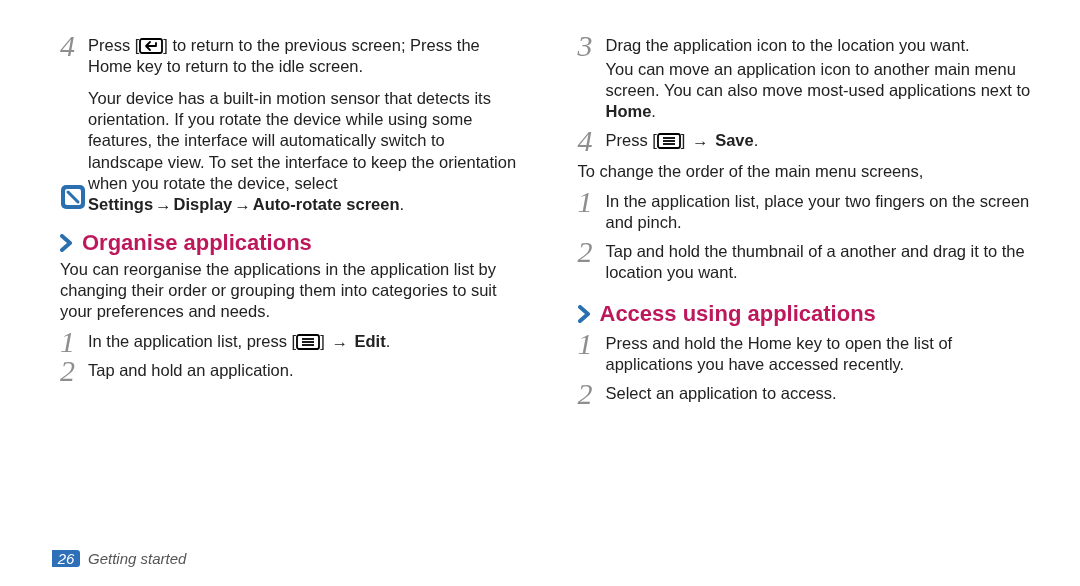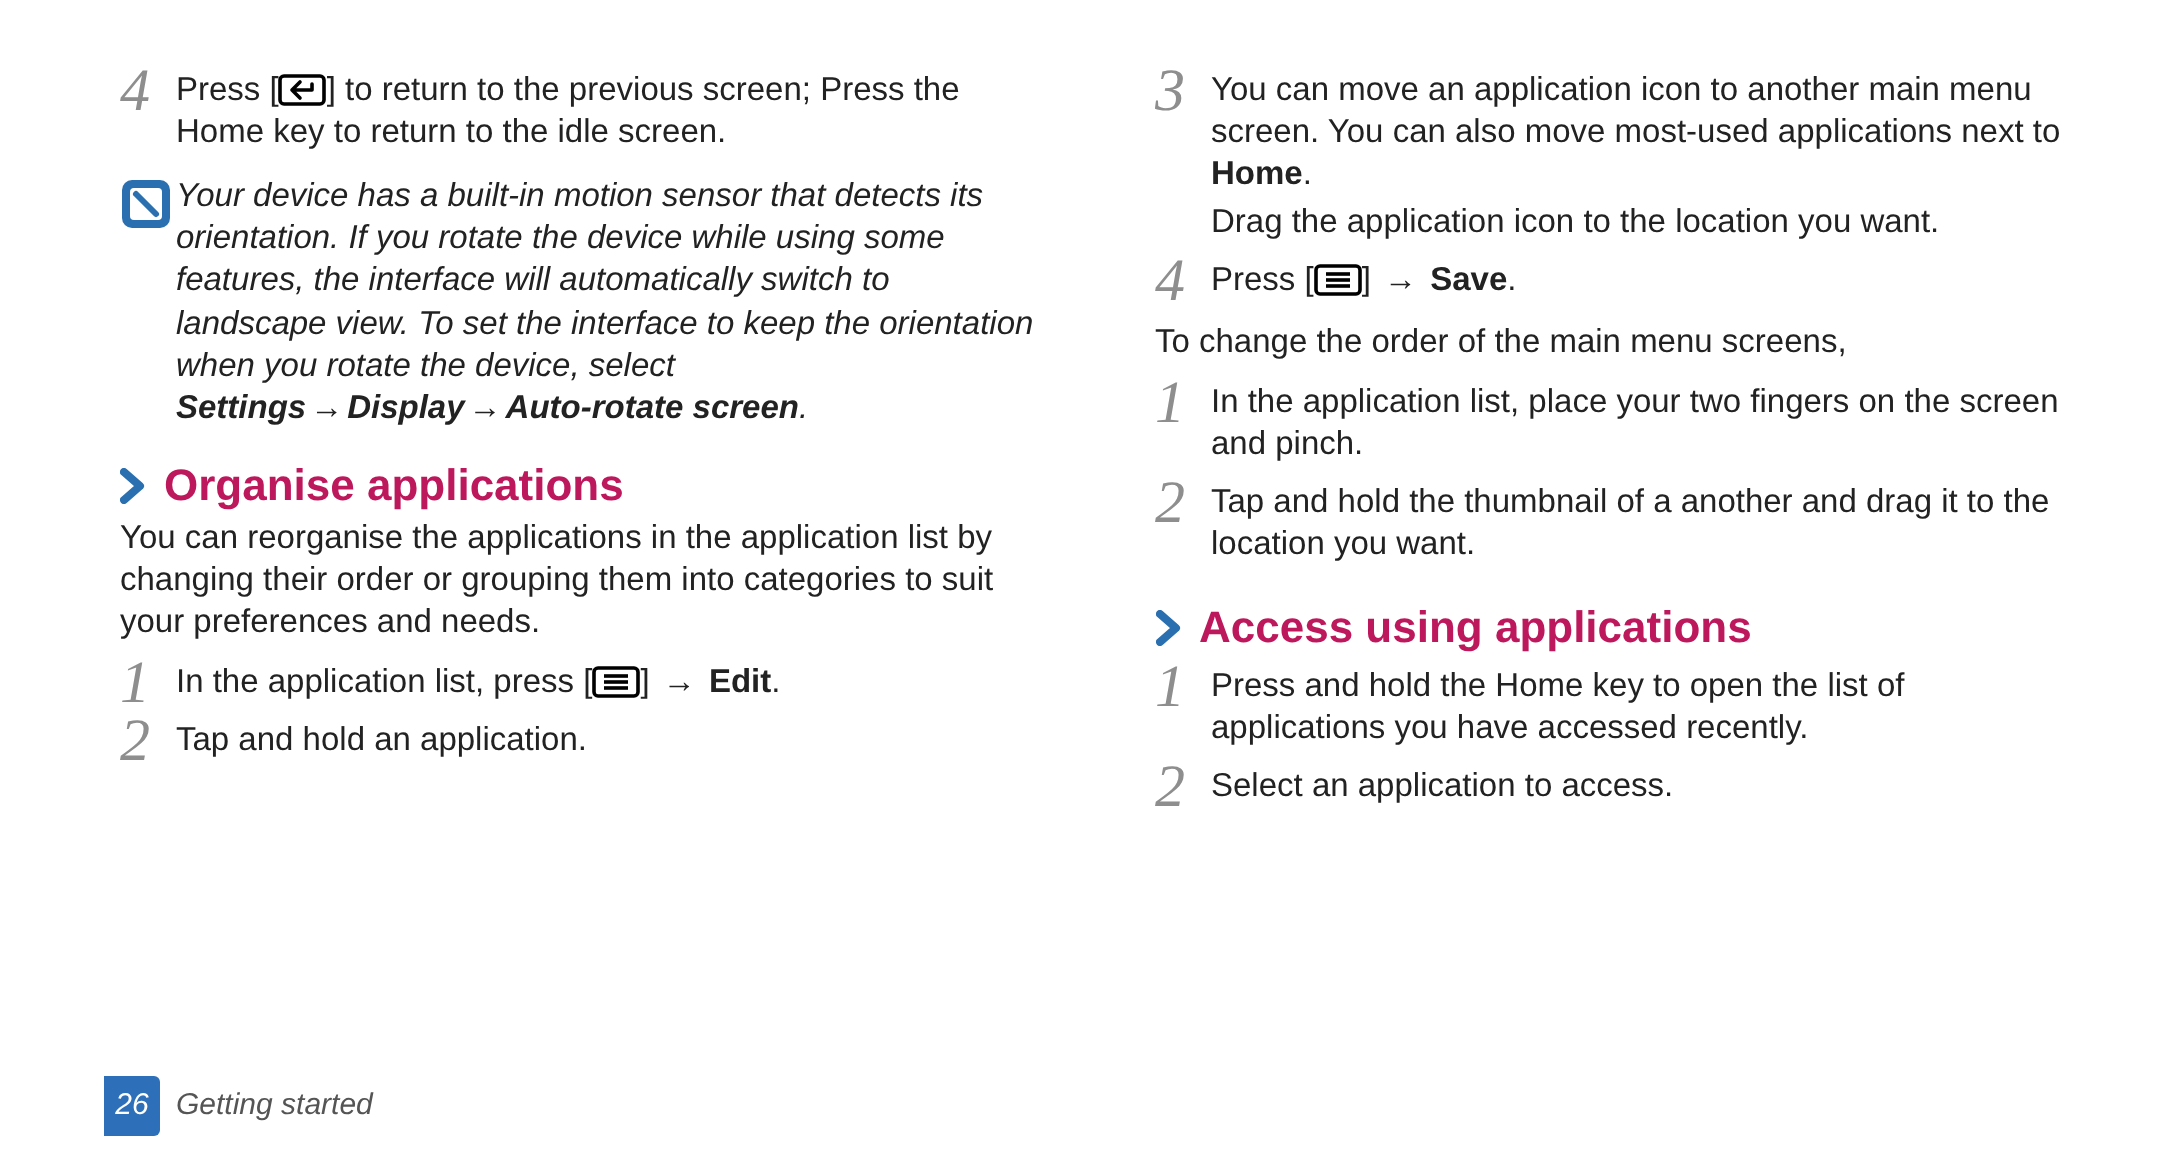--- a/index.html
+++ b/index.html
@@ -49,23 +49,22 @@
   .step-body {
     flex: 1;
     padding-top: 1px;
   }
   .step-body p {
     margin: 0 0 3px 0;
   }
   
   .note {
     display: flex;
-    align-items: flex-start;
+    align-items: flex-end;
     margin: 8px 0 12px 0;
-    font-style: italic;
   }
   .note-icon {
     flex: 0 0 28px;
     width: 28px;
     margin-top: 1px;
   }
   .note-body {
     flex: 1;
   }
   
@@ -99,21 +98,21 @@
     color: #555;
     font-size: 15px;
   }
   .footer .pg {
     display: inline-flex;
     align-items: center;
     justify-content: center;
     background: #2d6fb8;
     color: #fff;
     width: 28px;
-    height: 30px;
+    height: 17px;
     font-style: italic;
     margin-right: 8px;
     font-size: 15px;
     border-top-right-radius: 3px;
     border-bottom-right-radius: 3px;
   }
 </style>
 </head>
 <body>
 
@@ -197,24 +196,24 @@
         </div>
       </div>
 
     </div>
 
     <div class="col">
 
       <div class="step">
         <div class="step-num">3</div>
         <div class="step-body">
+          <p>Drag the application icon to the location you want.</p>
           <p>
             <span>You can move an application icon to another main menu screen. You can also move most-used applications next to </span><span class="bold">Home</span><span>.</span>
           </p>
-          <p>Drag the application icon to the location you want.</p>
         </div>
       </div>
 
       <div class="step">
         <div class="step-num">4</div>
         <div class="step-body">
           <p>
             <span>Press [</span><svg class="glyph" width="24" height="16">
                 <use href="#menu-key"></use>
               </svg><span>] </span><span class="arrow">→</span> <span class="bold">Save</span><span>.</span>

